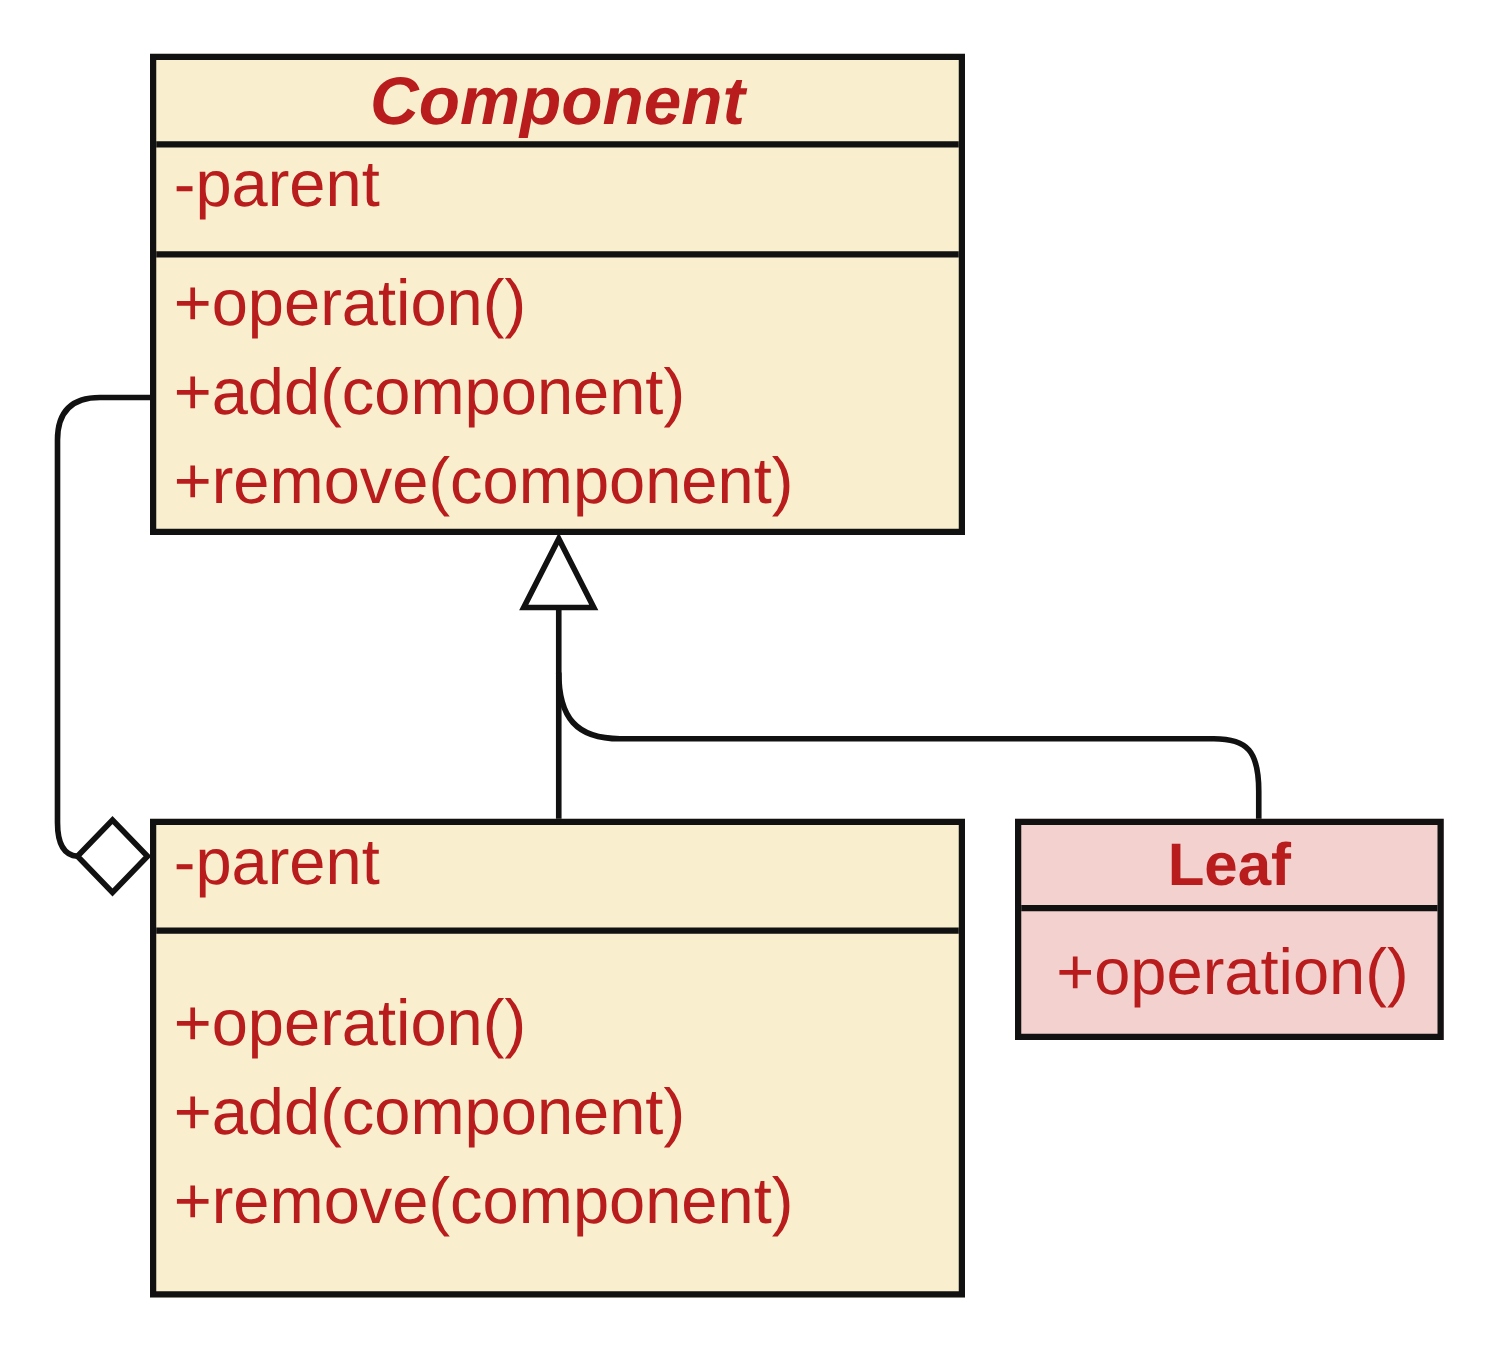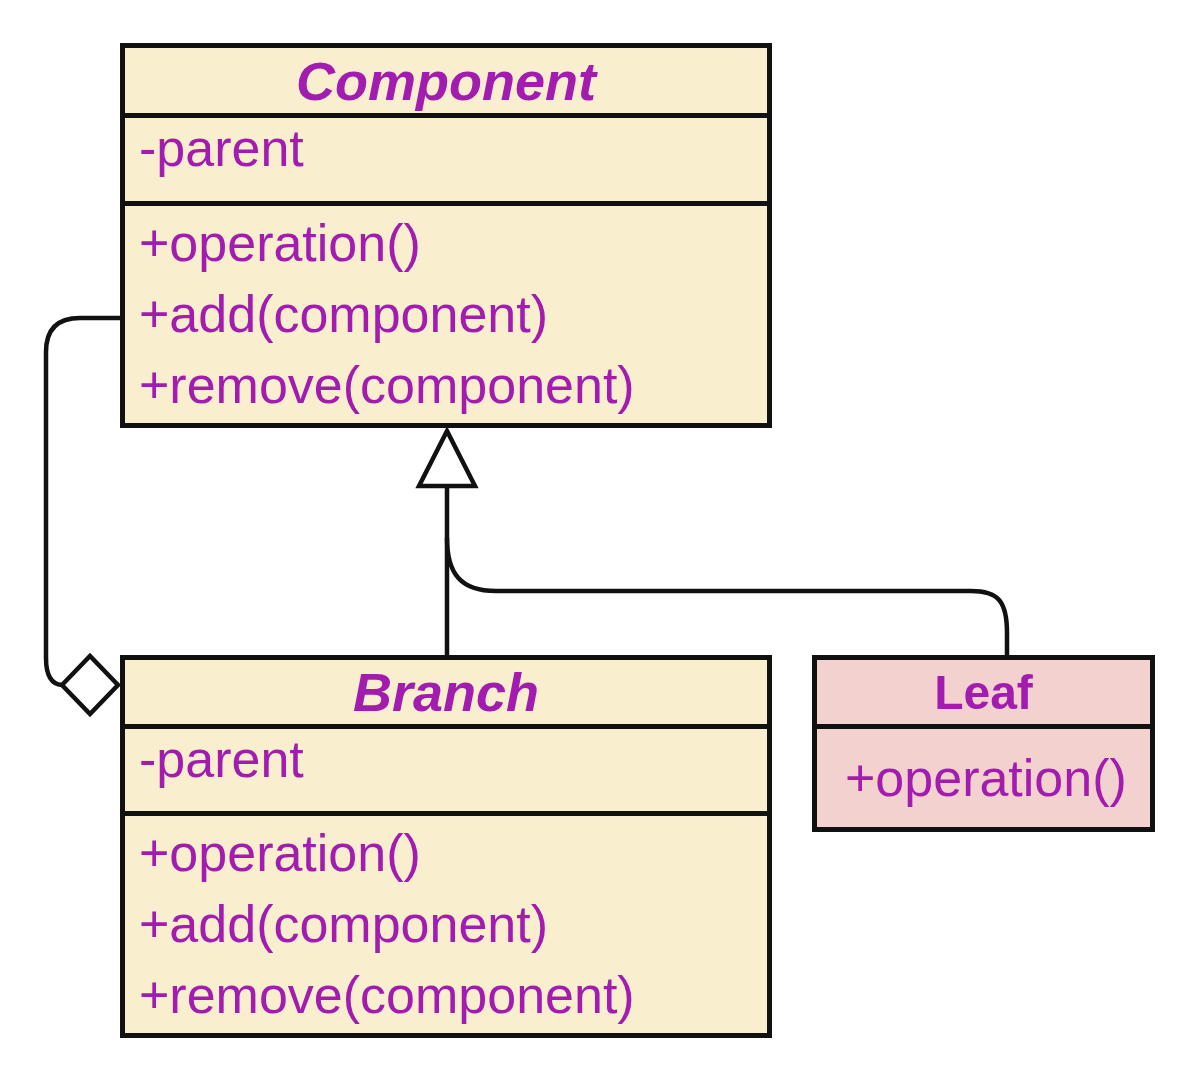--- a/index.html
+++ b/index.html
@@ -3,21 +3,21 @@
 <meta charset="utf-8">
 <style>
   html, body { margin: 0; padding: 0; background: #ffffff; }
   * { box-sizing: border-box; }
   .canvas {
     position: relative;
     width: 1200px;
     height: 1077px;
     background: #ffffff;
     font-family: "Liberation Sans", sans-serif;
-    color: #a21caf;
+    color: #b91c1c;
     overflow: hidden;
   }
   .connectors {
     position: absolute;
     left: 0; top: 0;
     width: 1200px; height: 1077px;
   }
   .class-box {
     position: absolute;
     border: 5px solid #111111;
@@ -88,21 +88,20 @@
       <span class="attr-line">-parent</span>
     </div>
     <div class="methods-section">
       <div class="method-line">+operation()</div>
       <div class="method-line">+add(component)</div>
       <div class="method-line">+remove(component)</div>
     </div>
   </div>
 
   <div class="class-box cream italic box-branch">
-    <div class="class-title">Branch</div>
     <div class="attrs-section">
       <span class="attr-line">-parent</span>
     </div>
     <div class="methods-section">
       <div class="method-line">+operation()</div>
       <div class="method-line">+add(component)</div>
       <div class="method-line">+remove(component)</div>
     </div>
   </div>
 

